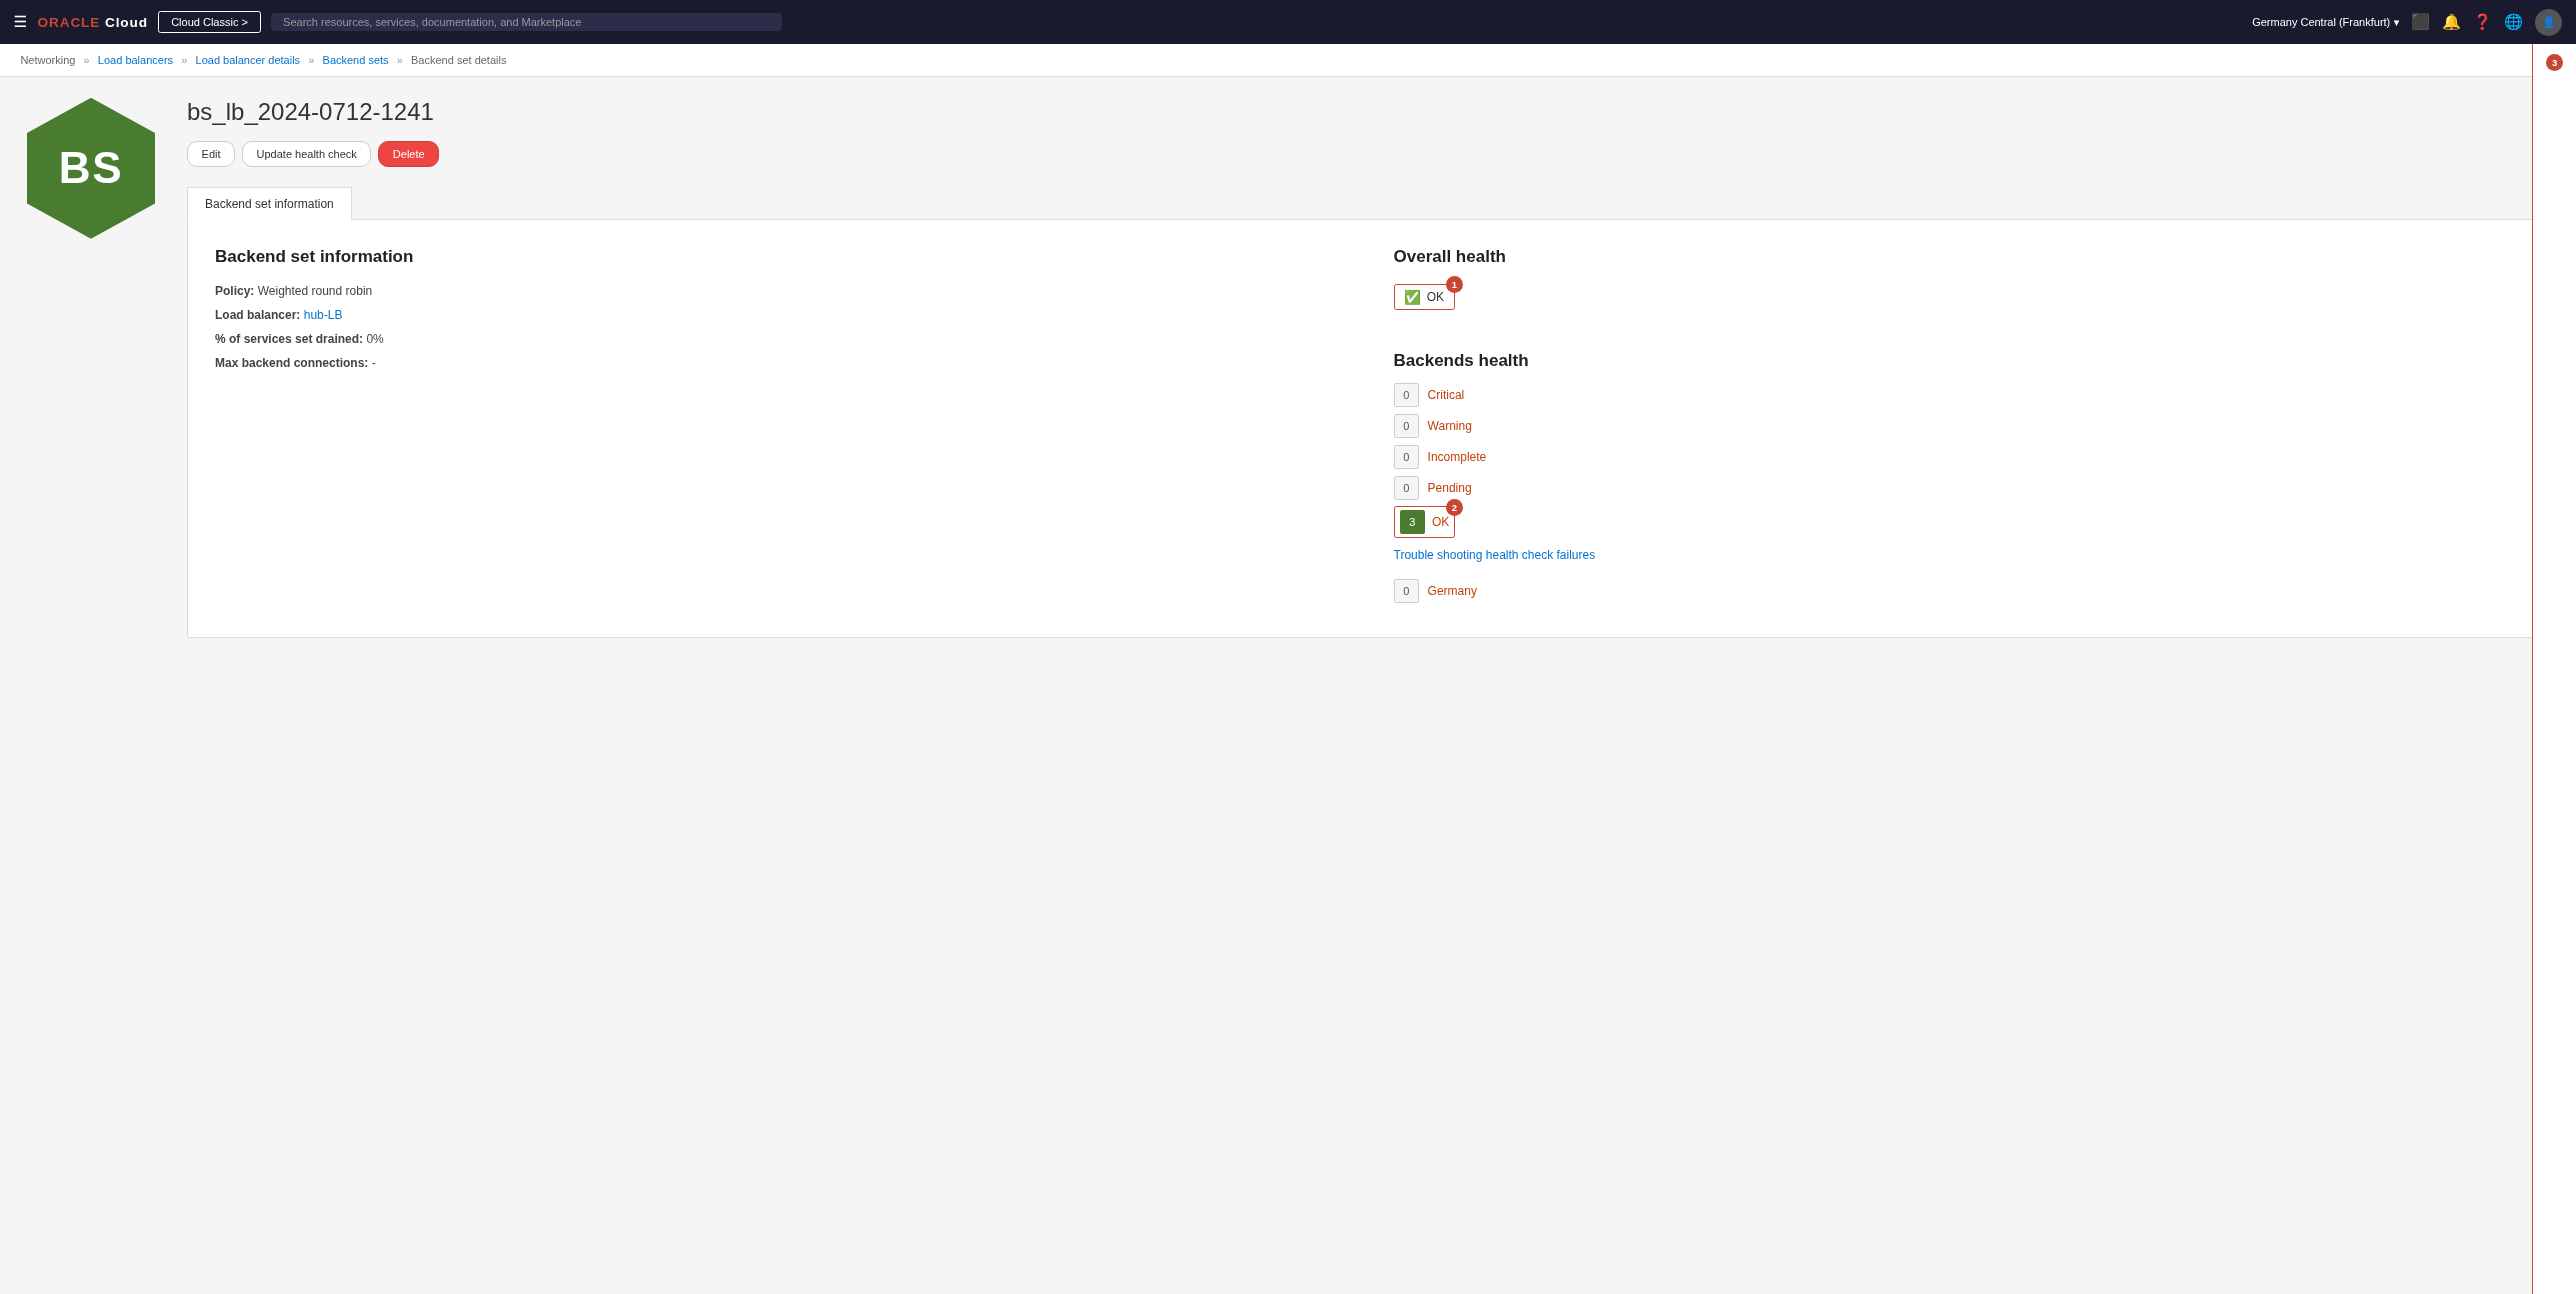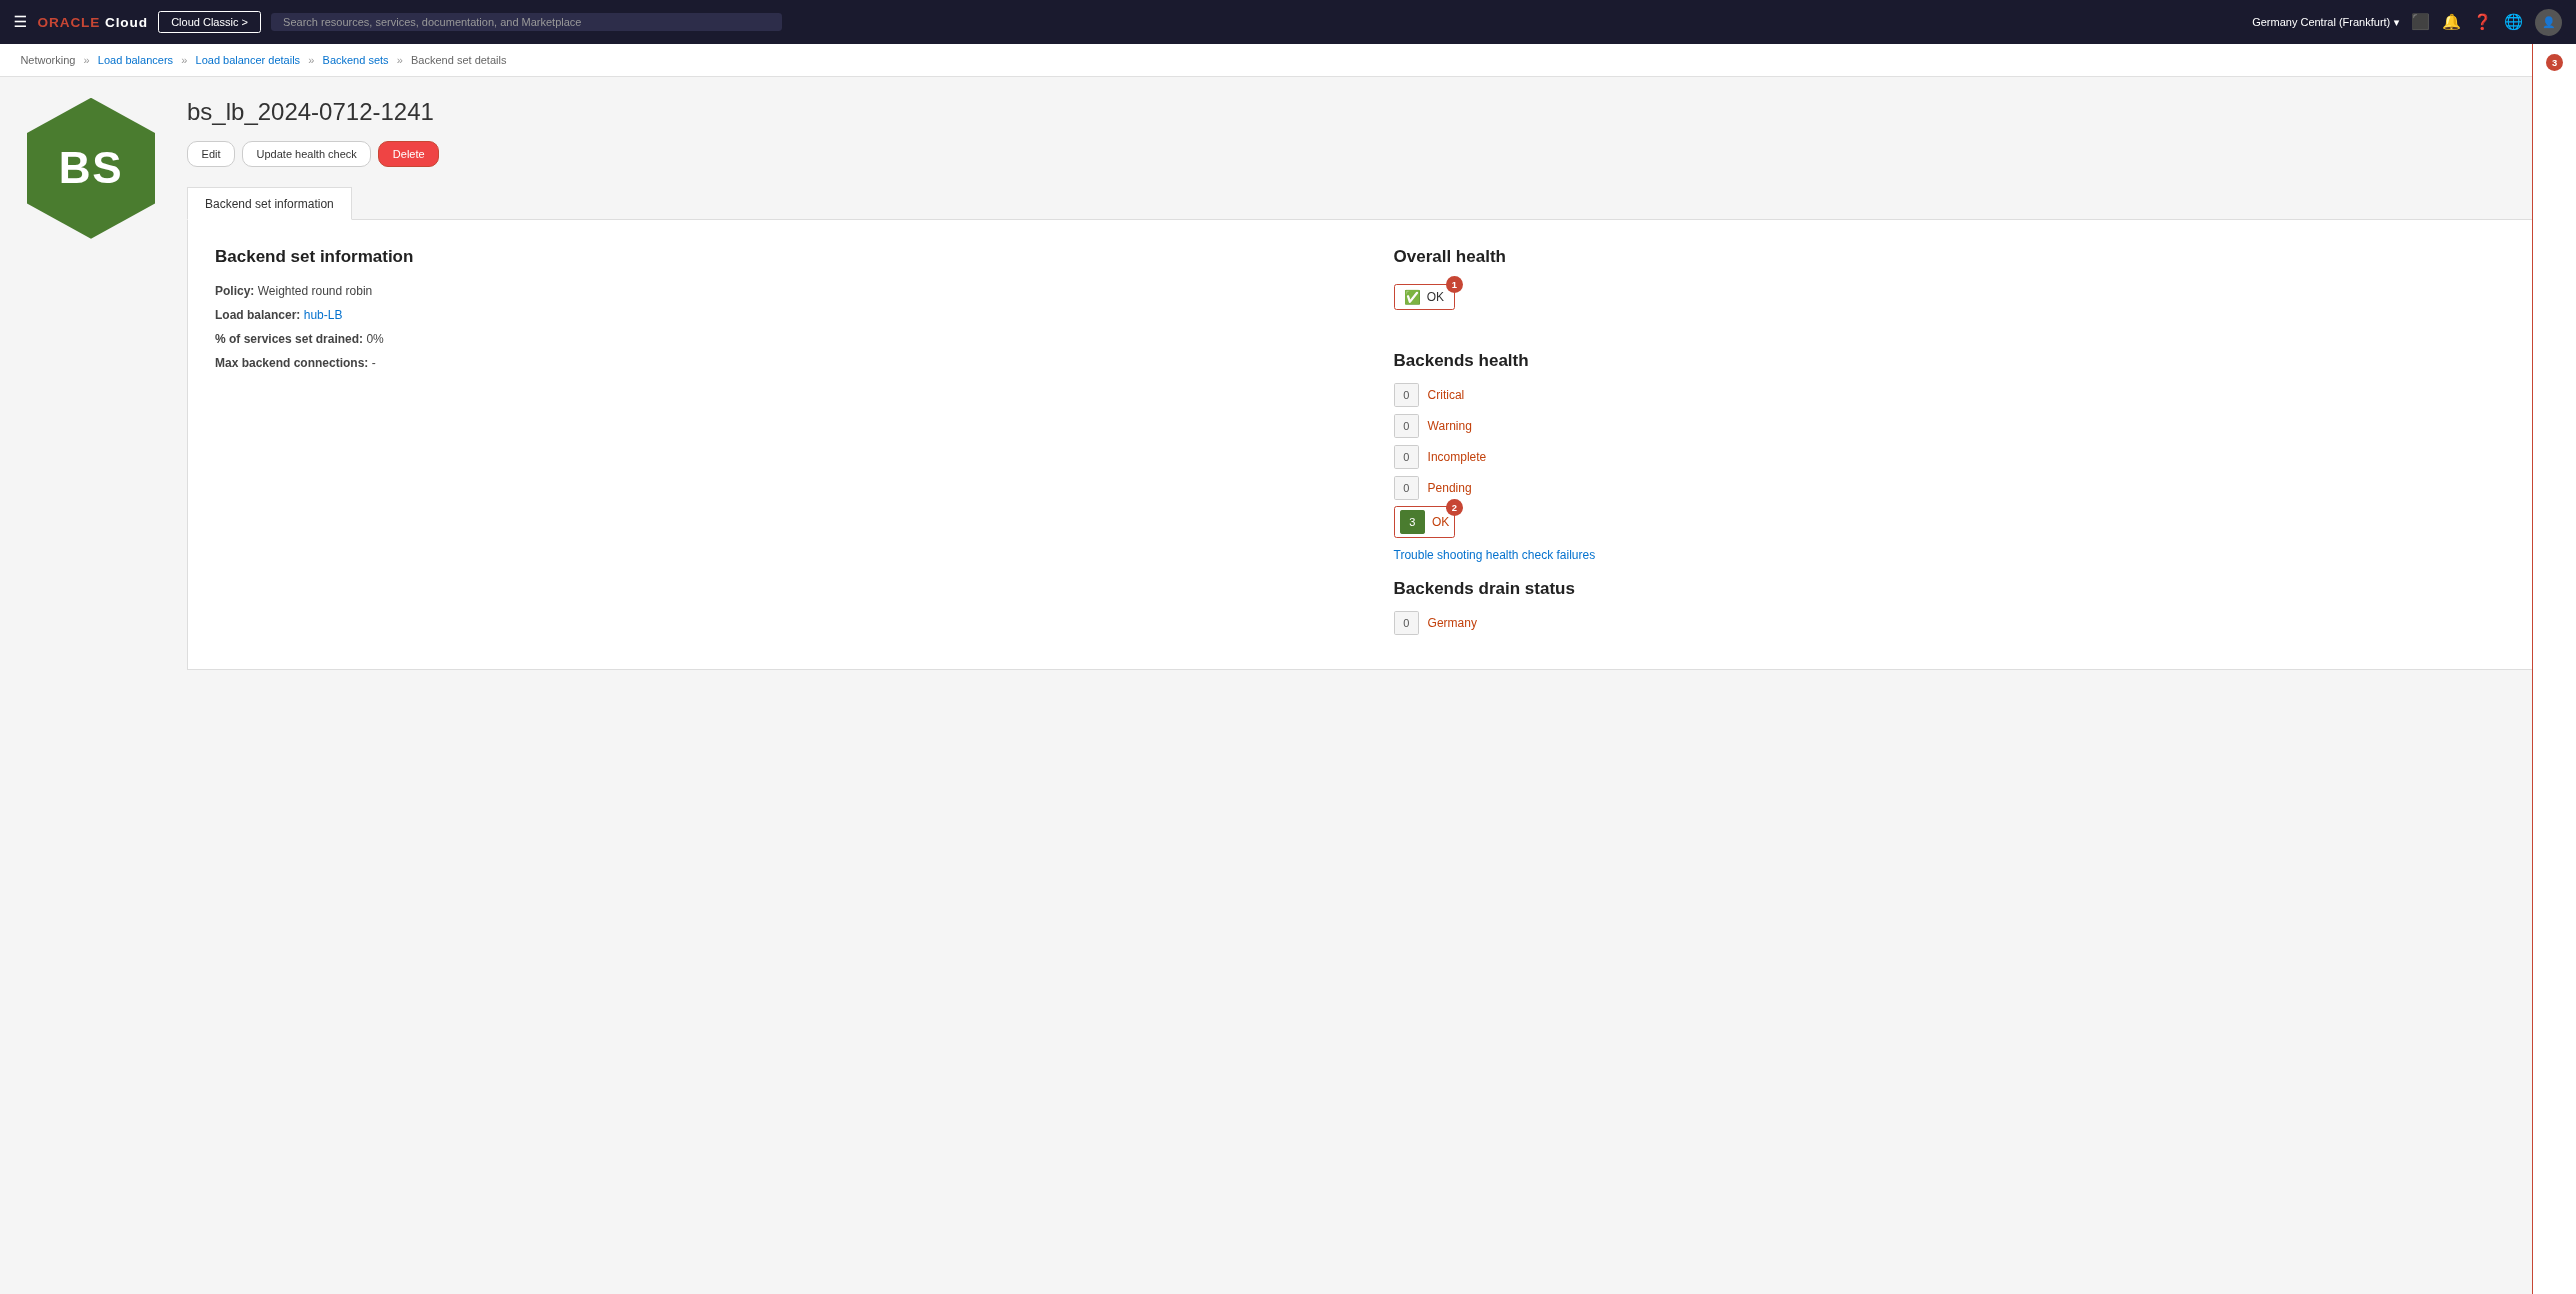--- a/index.html
+++ b/index.html
@@ -437,21 +437,20 @@
                 <div class="health-ok-row">
                   <div class="health-count health-count-ok">3</div>
                   <span class="health-label">OK</span>
                   <div class="badge-num">2</div>
                 </div>
               </div>
             </div>
 
             <a href="#" class="troubleshoot-link">Trouble shooting health check failures</a>
 
-            <h3 class="drain-title">Backends drain status</h3>
             <div class="health-row">
               <div class="health-count">0</div>
               <span class="health-label">Germany</span>
             </div>
           </div>
         </div>
       </div>
     </div>
   </div>
 </div>

